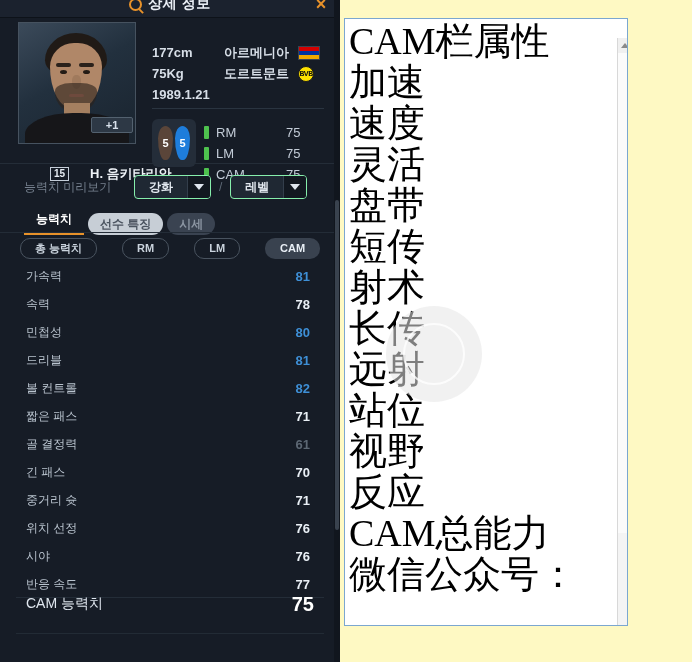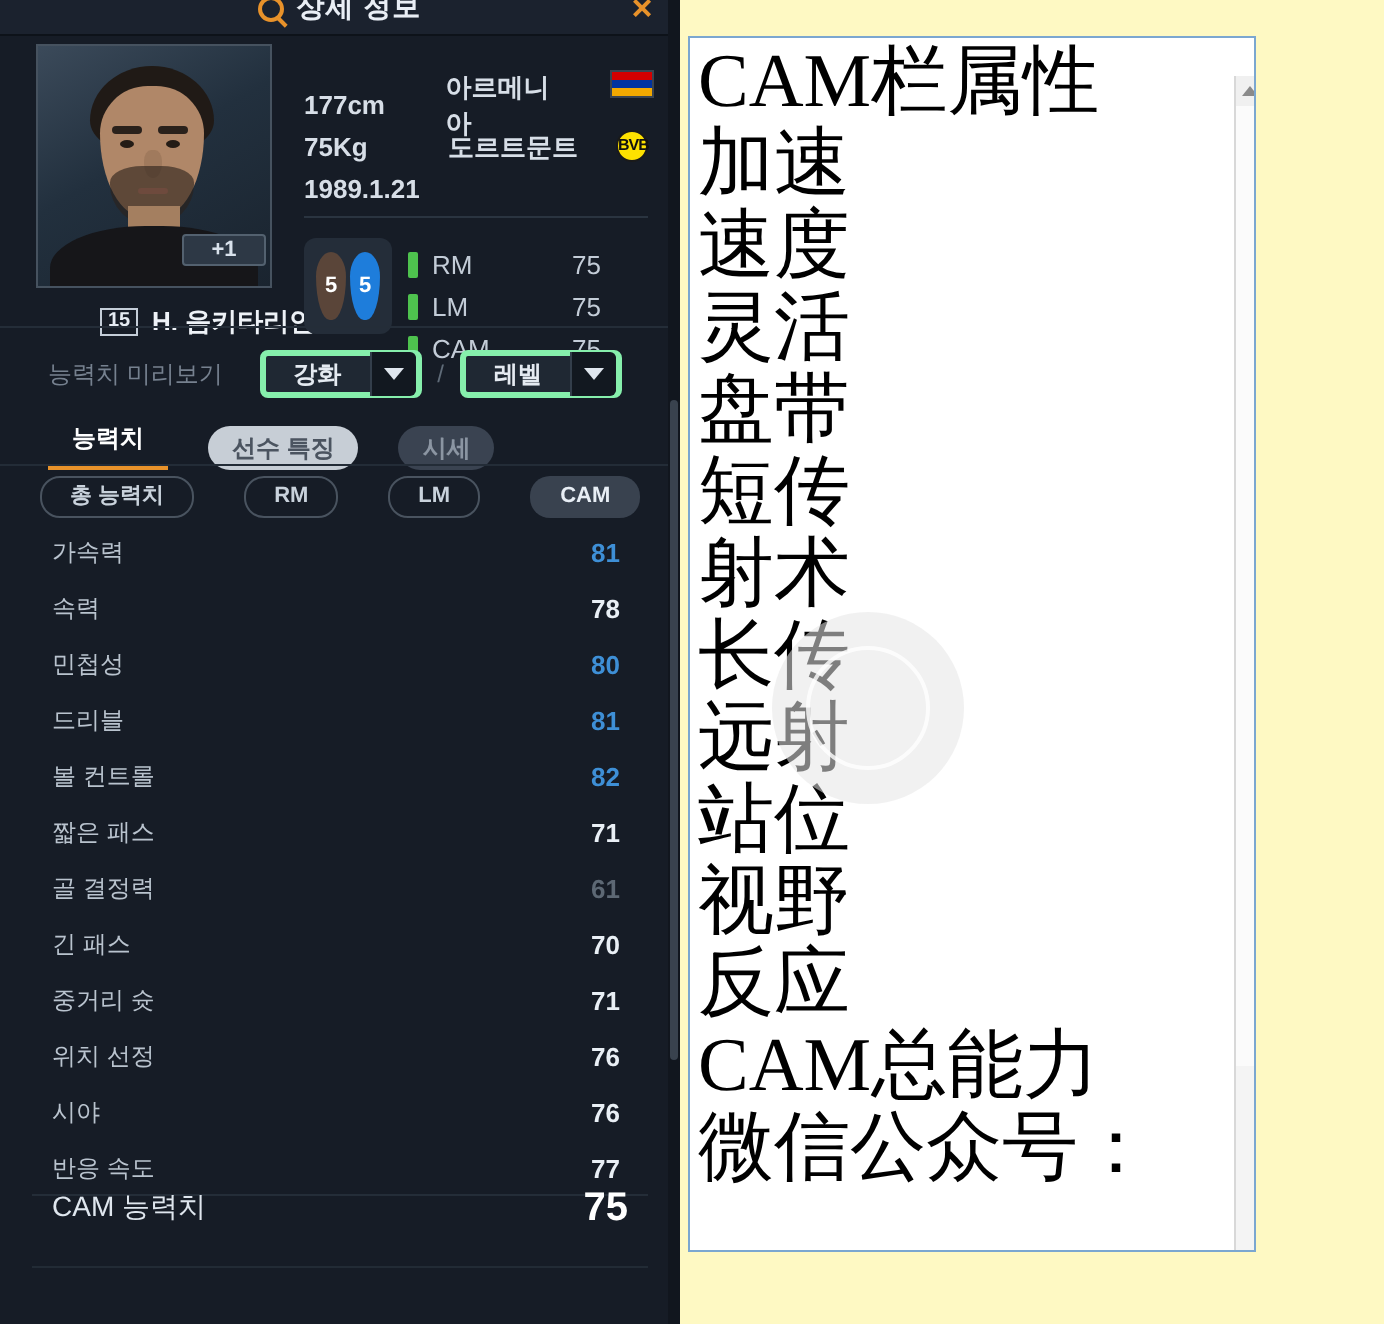--- a/index.html
+++ b/index.html
@@ -168,24 +168,24 @@
     background: #2d3845;
     border: 1px solid #53616f;
     color: #d9e2ec;
     font-size: 11px;
     font-weight: bold;
     text-align: center;
     border-radius: 2px;
   }
   #name-row {
     position: absolute;
-    left: 18px; top: 134px;
-    display: flex;
-    align-items: center;
-    gap: 7px;
+    left: 18px; top: 147px;
+    display: flex;
+    align-items: center;
+    gap: 21px;
     padding-left: 32px;
   }
   #jersey-number {
     display: inline-block;
     min-width: 13px;
     padding: 0 2px;
     border: 1px solid #c4cdd8;
     color: #e6ecf3;
     font-size: 10px;
     font-weight: bold;
@@ -213,21 +213,23 @@
     width: 72px;
     color: #d7dee7;
     font-size: 13px;
     font-weight: bold;
   }
   .bio-right {
     color: #d7dee7;
     font-size: 13px;
     font-weight: bold;
     display: flex;
-    gap: 19px;
+    align-items: center;
+    gap: 9px;
+    font-family: Liberation Mono, monospace;
   }
   #flag-armenia {
     display: inline-block;
     width: 22px; height: 14px;
     border: 1px solid #3a4450;
     box-sizing: border-box;
     background: linear-gradient(#d40000 0 33.3%, #0033a0 33.3% 66.6%, #f2a800 66.6% 100%);
   }
   #club-logo {
     display: inline-block;
@@ -317,21 +319,21 @@
     margin-left: 24px;
     width: 110px;
     color: #76818f;
     font-size: 12px;
   }
   .dropdown {
     display: flex;
     align-items: center;
     height: 24px;
     background: #1f2833;
-    border: 3px solid #86efac;
+    border: 1px solid #86efac;
     border-radius: 4px;
     box-sizing: border-box;
     cursor: pointer;
   }
   .dd-text {
     width: 52px;
     color: #e4eaf1;
     font-size: 12px;
     font-weight: bold;
     text-align: center;
@@ -357,21 +359,21 @@
     color: #5f6b78;
     font-size: 12px;
   }
 
   
   #tabs-row {
     position: absolute;
     left: 24px; top: 208px;
     display: flex;
     align-items: flex-end;
-    gap: 20px;
+    gap: 4px;
   }
   .tab {
     height: 22px;
     padding: 0 12px;
     font-size: 12px;
     font-weight: bold;
     line-height: 22px;
     border-radius: 11px;
     cursor: pointer;
   }

